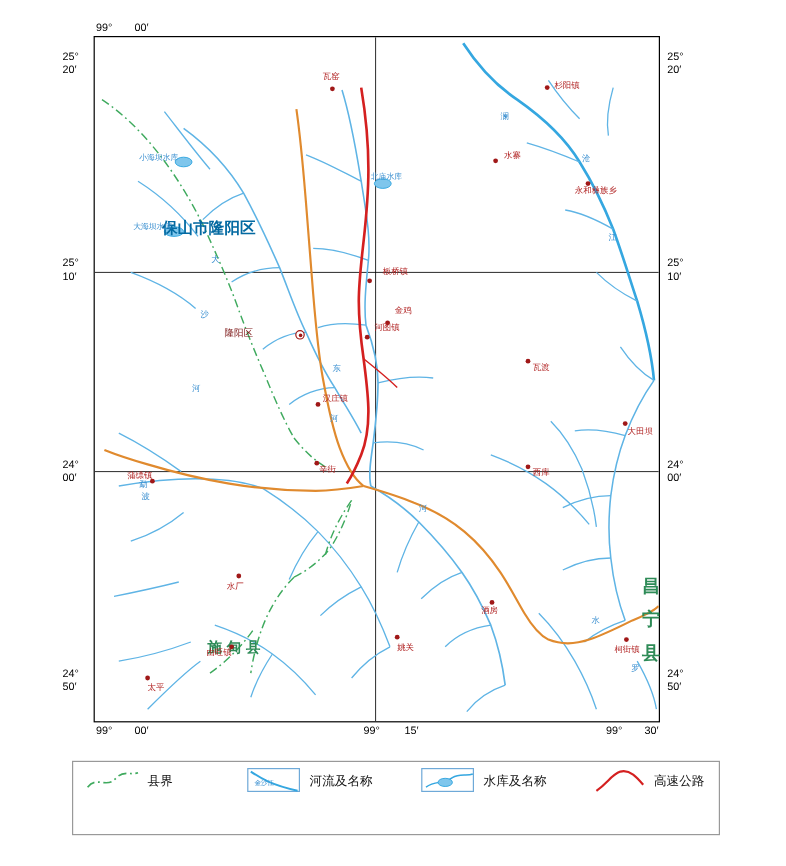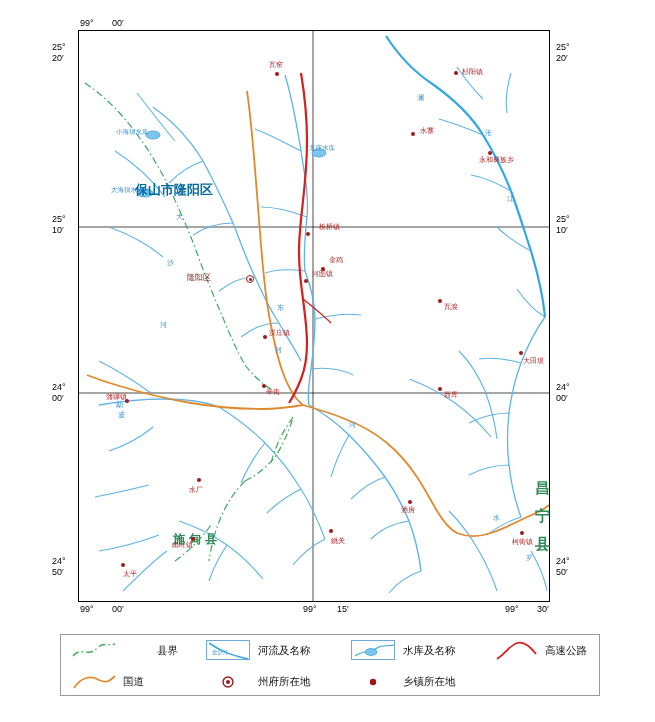--- a/index.html
+++ b/index.html
@@ -239,21 +239,21 @@
     <div class="placename" style="left:44px;top:539px;">太平</div>
 
     <div class="dot" style="left:441px;top:500px;"></div>
     <div class="placename" style="left:433px;top:507px;">柯街镇</div>
 
   </div>
 
   <div class="legend">
 
     <div class="legend-row" style="top:0;">
-      <div class="lg-item" style="left:10px;gap:34px;">
+      <div class="lg-item" style="left:10px;">
         <div class="lg-sym">
           <svg width="46" height="22">
               <path d="M2 16 C10 6 18 18 26 8 C32 2 38 6 44 4" stroke="#3faa5e" fill="none" stroke-width="1.4" stroke-dasharray="7,3,1.5,3"></path>
             </svg>
         </div>
         <div class="lg-txt">县界</div>
       </div>
 
       <div class="lg-item" style="left:290px;">
         <div class="lg-sym">
@@ -280,44 +280,15 @@
       <div class="lg-item" style="left:432px;font-family:Liberation Mono, monospace;">
         <div class="lg-sym">
           <svg width="46" height="22">
               <path d="M4 19 C14 12 16 6 24 3 C32 1 38 8 43 14" stroke="#d42020" fill="none" stroke-width="1.8"></path>
             </svg>
         </div>
         <div class="lg-txt">高速公路</div>
       </div>
     </div>
 
-    <div class="legend-row" style="top:31px;border-top:0;">
-      <div class="lg-item" style="left:10px;">
-        <div class="lg-sym">
-          <svg width="46" height="22">
-              <path d="M3 17 C10 6 20 4 28 9 C36 13 40 9 44 5" stroke="#e08a2e" fill="none" stroke-width="1.8"></path>
-            </svg>
-        </div>
-        <div class="lg-txt">国道</div>
-      </div>
-
-      <div class="lg-item" style="left:145px;">
-        <div class="lg-sym">
-          <svg width="46" height="22">
-            <circle cx="22" cy="11" r="5" fill="#fff" stroke="#a01818" stroke-width="1.4"></circle>
-            <circle cx="22" cy="11" r="2" fill="#a01818"></circle>
-          </svg>
-        </div>
-        <div class="lg-txt">州府所在地</div>
-      </div>
-
-      <div class="lg-item" style="left:290px;">
-        <div class="lg-sym">
-          <svg width="46" height="22">
-              <circle cx="22" cy="11" r="3.2" fill="#a01818"></circle>
-            </svg>
-        </div>
-        <div class="lg-txt">乡镇所在地</div>
-      </div>
-    </div>
 
   </div>
 </div>
 
 </body></html>

